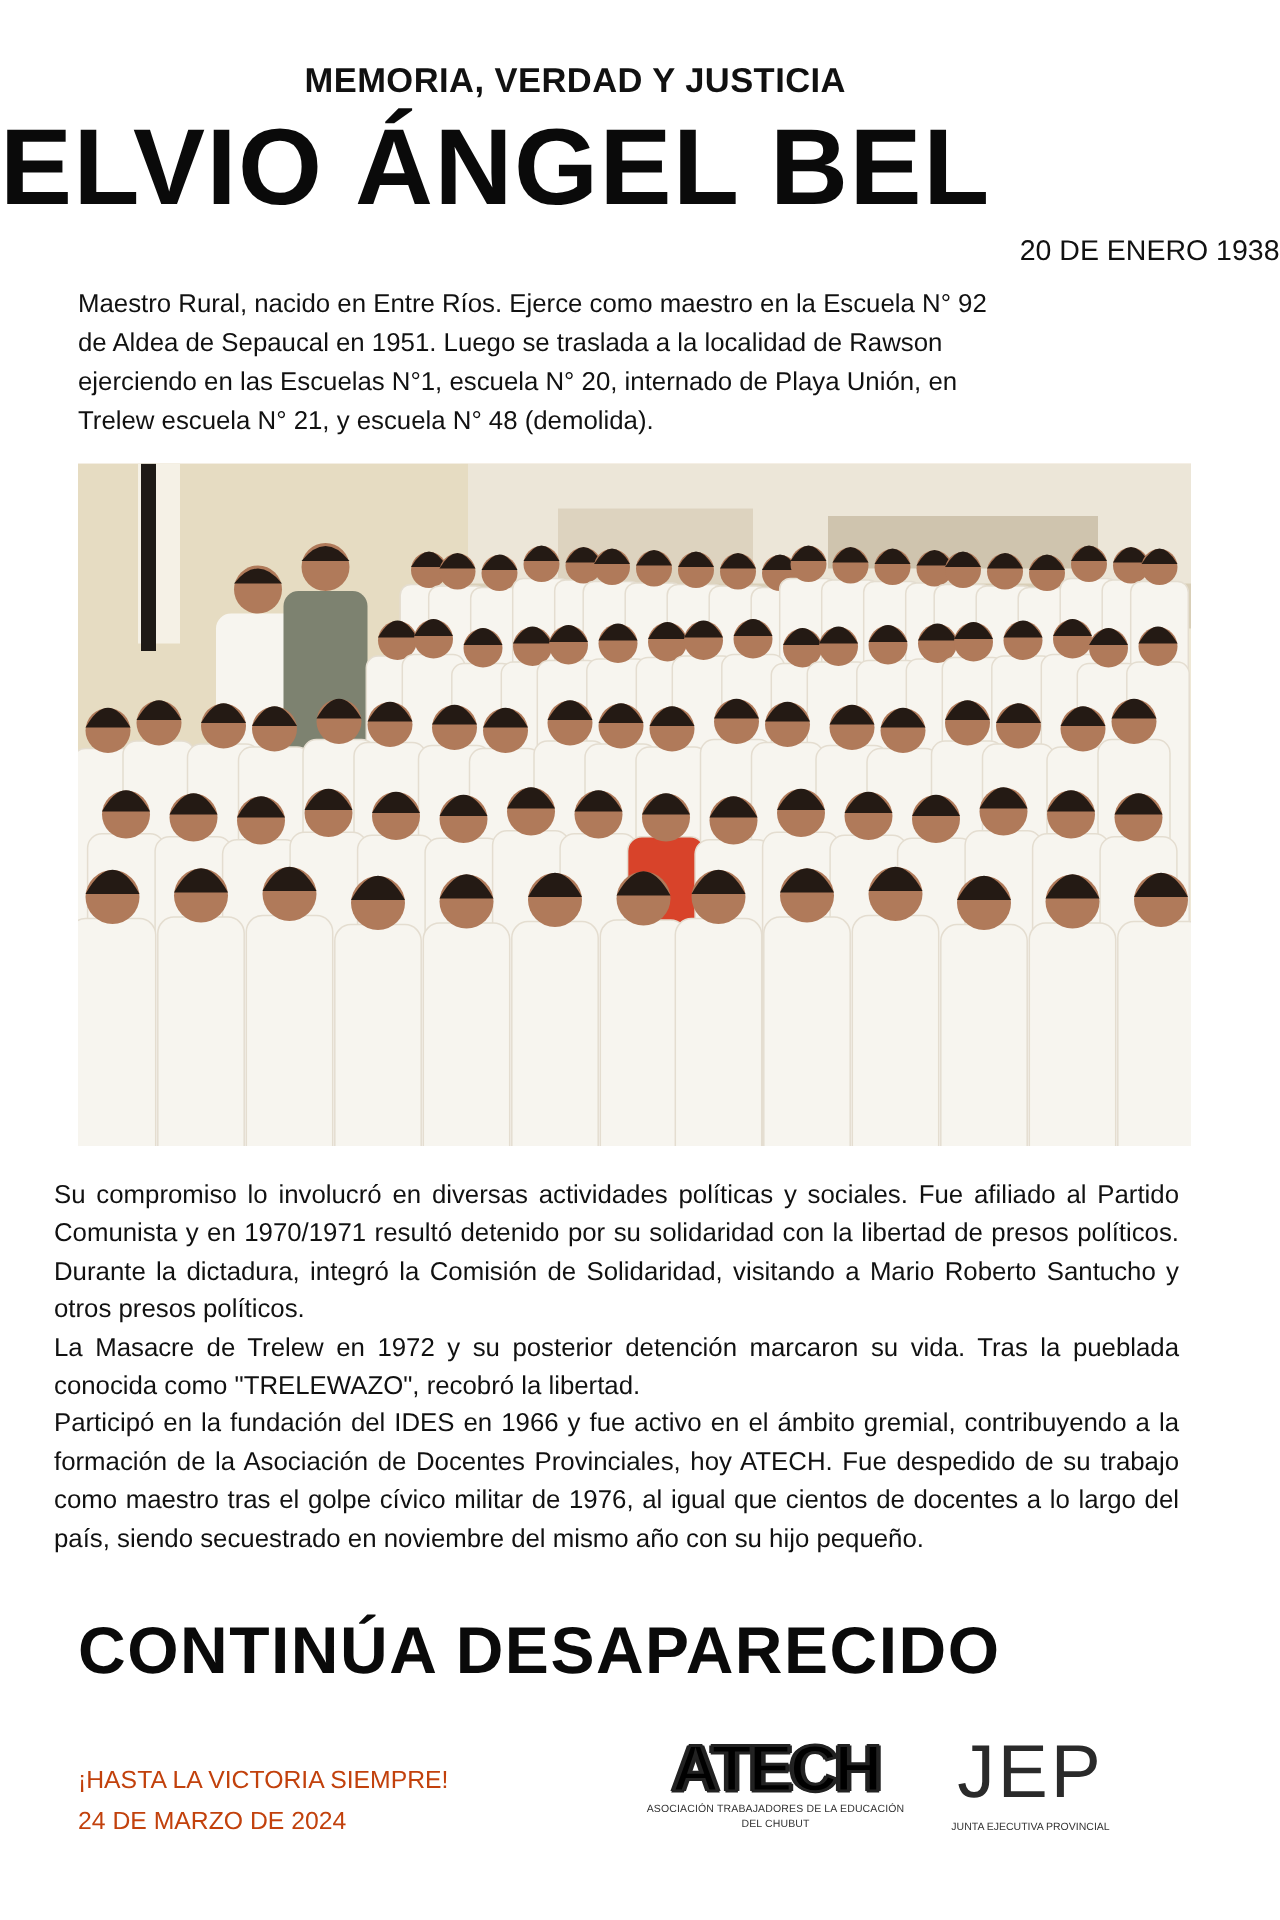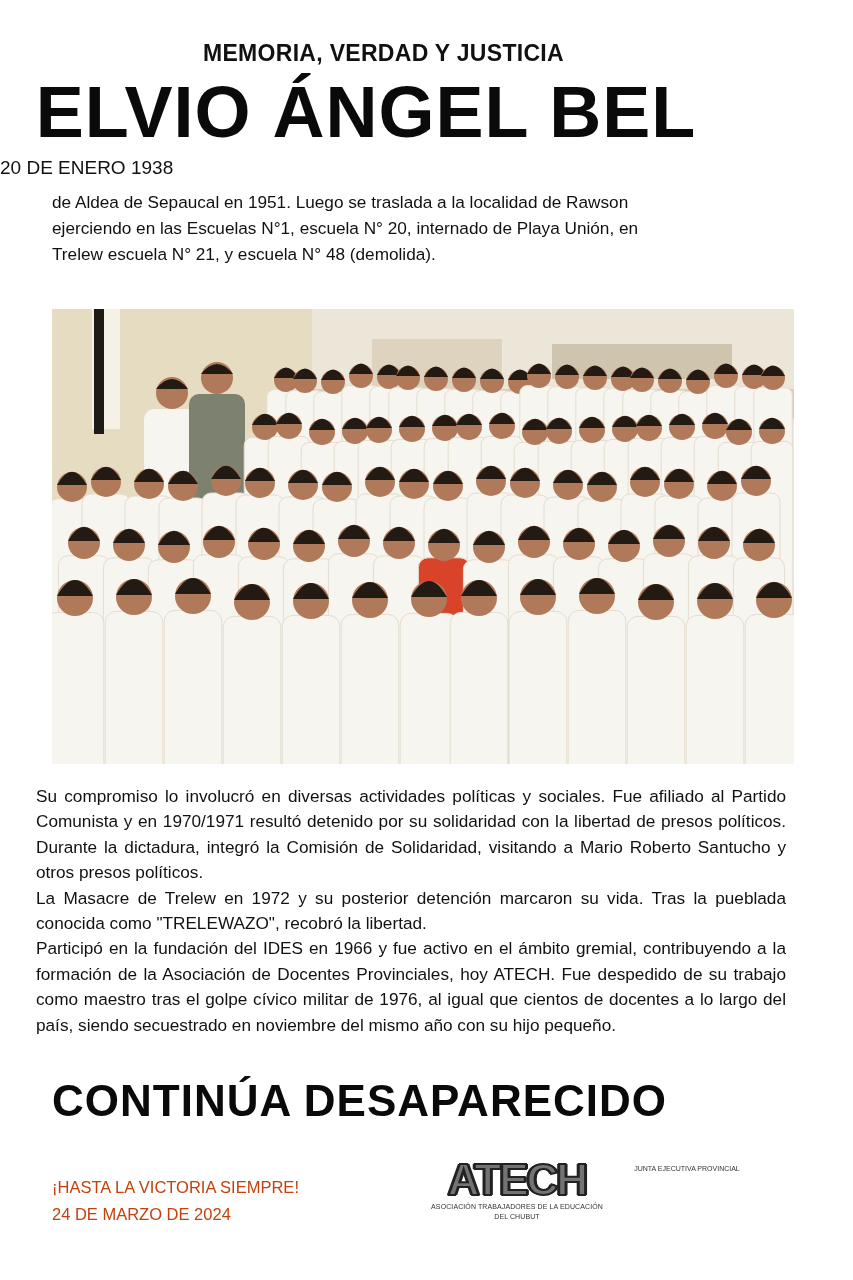--- a/index.html
+++ b/index.html
@@ -1,43 +1,44 @@
 <!DOCTYPE html>
 <html><head>
 <meta charset="utf-8">
 <style>
   html, body { margin: 0; padding: 0; background: #ffffff; }
   body { width: 853px; height: 1280px; position: relative; overflow: hidden; font-family: "Liberation Sans", sans-serif; color: #111; }
   .abs { position: absolute; }
   .kicker { top: 40px; left: 0; width: 767px; text-align: center; font-weight: bold; font-size: 23px; letter-spacing: 0.3px; color: #111; }
-  .title { top: 72px; left: 0; width: 732px; text-align: center; font-weight: bold; font-size: 72px; line-height: 80px; letter-spacing: 1px; color: #0a0a0a; }
-  .date { top: 157px; left: 0; width: 853px; text-align: left; font-size: 19px; color: #111; }
+  .title { top: 72px; left: 0; width: 732px; text-align: left; font-weight: bold; font-size: 72px; line-height: 80px; letter-spacing: 1px; color: #0a0a0a; }
+  .date { top: 157px; left: 0; width: 853px; text-align: right; font-size: 19px; color: #111; }
   .intro { top: 189px; left: 52px; width: 750px; font-size: 17.2px; line-height: 26px; color: #111; }
   .intro p { margin: 0; }
   .photo { top: 309px; left: 52px; width: 742px; height: 455px; overflow: hidden; background: #efe8d6; }
   .photo svg { display: block; }
   .body-text { top: 784px; left: 36px; width: 750px; font-size: 17.2px; line-height: 25.4px; color: #111; text-align: justify; }
   .body-text p { margin: 0; }
   .status { top: 1076px; left: 52px; font-weight: bold; font-size: 44px; letter-spacing: 1px; color: #0a0a0a; }
   .slogan { top: 1174px; left: 52px; font-size: 16.5px; line-height: 27px; color: #c2410c; }
   .logo-atech { top: 1158px; left: 426px; width: 182px; height: 70px; }
-  .logo-atech .word { font-weight: bold; font-size: 44px; line-height: 44px; letter-spacing: -2px; color: #737373; -webkit-text-stroke: 2px #222; text-align: center; text-shadow: 2px 0 #222, -2px 0 #222; }
+  .logo-atech .word { font-weight: bold; font-size: 44px; line-height: 44px; letter-spacing: -2px; color: #000000; -webkit-text-stroke: 2px #222; text-align: center; text-shadow: 2px 0 #222, -2px 0 #222; }
   .logo-atech .sub { font-size: 7px; line-height: 10px; text-align: center; color: #333; letter-spacing: 0.1px; }
   .logo-jep { top: 1156px; left: 622px; width: 130px; height: 70px; }
   .logo-jep .word { font-size: 50px; line-height: 50px; color: #2a2a2a; font-weight: normal; text-align: center; letter-spacing: 2px; }
   .logo-jep .sub { font-size: 7px; line-height: 10px; text-align: center; color: #333; margin-top: 8px; }
 </style>
 </head>
 <body>
 
 <div class="abs kicker">MEMORIA, VERDAD Y JUSTICIA</div>
 <div class="abs title">ELVIO ÁNGEL BEL</div>
 <div class="abs date">20 DE ENERO 1938</div>
 
 <div class="abs intro">
+  <p>Maestro Rural, nacido en Entre Ríos. Ejerce como maestro en la Escuela N° 92</p>
   <p>de Aldea de Sepaucal en 1951. Luego se traslada a la localidad de Rawson</p>
   <p>ejerciendo en las  Escuelas N°1, escuela N° 20, internado de Playa Unión, en</p>
   <p>Trelew escuela N° 21, y escuela N° 48 (demolida).</p>
 </div>
 
 <div class="abs photo">
   <svg id="photo-svg" width="742" height="455" viewBox="0 0 742 455">
     <rect x="0" y="0" width="742" height="455" fill="#efe8d6"></rect>
 
     <rect x="255" y="0" width="487" height="90" fill="#ece6d8"></rect>
@@ -332,14 +333,15 @@
   <div>24 DE MARZO DE 2024</div>
 </div>
 
 <div class="abs logo-atech">
   <div class="word">ATECH</div>
   <div class="sub">ASOCIACIÓN TRABAJADORES DE LA EDUCACIÓN</div>
   <div class="sub">DEL CHUBUT</div>
 </div>
 
 <div class="abs logo-jep">
+  <div class="word">JEP</div>
   <div class="sub">JUNTA EJECUTIVA PROVINCIAL</div>
 </div>
 
 </body></html>

